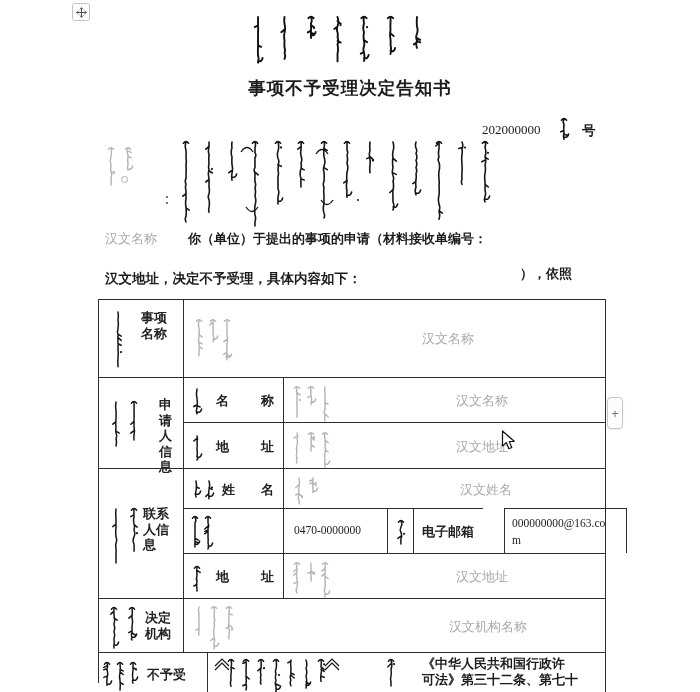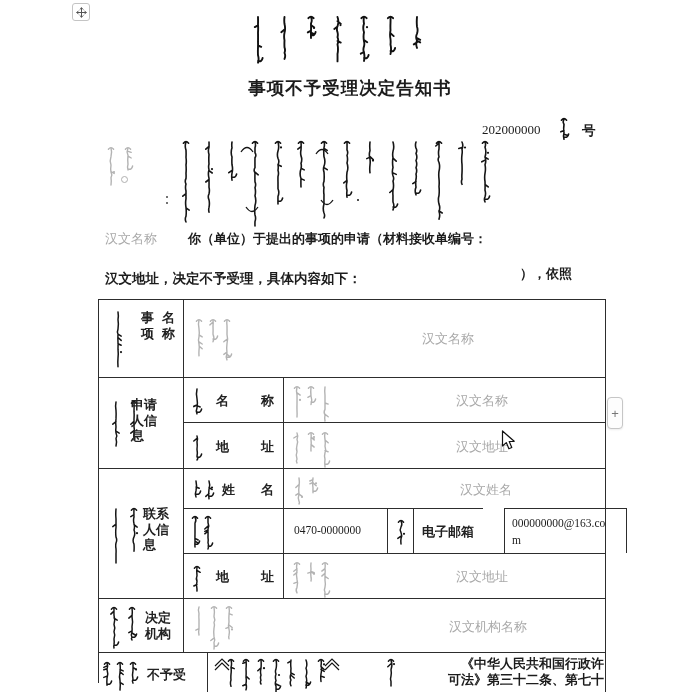--- a/index.html
+++ b/index.html
@@ -33,21 +33,21 @@
   .intro-1{left:188px;top:230px;font-size:13px;font-weight:600;white-space:nowrap;}
   .intro-1b{left:520px;top:230px;font-size:13px;font-weight:600;white-space:nowrap;margin-top:35px;}
   .intro-2{left:105px;top:270px;font-size:13.5px;font-weight:700;white-space:nowrap;}
   
   .cell{position:absolute;box-sizing:border-box;border-left:1px solid #2d2d2d;border-top:1px solid #2d2d2d;}
   .rt{border-right:1px solid #2d2d2d;}
   .hdr{font-size:13px;font-weight:700;color:#222;line-height:15.5px;position:absolute;}
   .lbl2{position:absolute;display:flex;justify-content:space-between;font-size:13px;font-weight:600;color:#222;}
   .phtxt{position:absolute;font-size:13px;color:#a9a9a9;white-space:nowrap;}
   .val{position:absolute;font-size:11.5px;color:#1c1c1c;}
-  .law{position:absolute;font-size:13px;line-height:16px;text-align:right;font-family:"Liberation Serif",serif;font-weight:600;}
+  .law{position:absolute;font-size:13px;line-height:16px;text-align:left;font-family:"Liberation Serif",serif;font-weight:600;}
   .dot{position:absolute;width:2px;height:2px;background:#444;border-radius:50%;}
   .ring{position:absolute;width:5px;height:5px;border:1px solid #b0b0b0;border-radius:50%;}
   svg{display:block;}
 </style>
 </head>
 <body>
 
 <div class="abs move-handle">
   <span>
     <svg width="11" height="11" viewBox="0 0 11 11">
@@ -128,41 +128,41 @@
 <div class="abs intro-1b">），依照</div>
 <div class="abs intro-2">汉文地址，决定不予受理，具体内容如下：</div>
 
 <div class="cell" style="left:98px;top:299px;width:85px;height:78px">
   <i class="mn" style="left:14px;top:10px">
       <svg width="12" height="62" viewBox="0 0 12 62" xmlns="http://www.w3.org/2000/svg">
         <path d="M5.0 2q0.7 3.9 0 7.7q0.8 4.7 0 9.4q-1.1 2.6 0 5.2q-0.3 3.9 0 7.9q0.1 3.5 0 7.0q0.5 4.5 0 8.9q-0.4 4.3 0 8.7M5.0 24.1l3.2 2.0M5.0 27.5l3.2 2.9M5.0 33.8l3.2 1.4" fill="none" stroke="#151515" stroke-width="1.5" stroke-linecap="round" stroke-linejoin="round"></path>
         <circle cx="8.0" cy="42.1" r="1.1" fill="#151515"></circle>
       </svg>
     </i>
-  <div class="hdr" style="left:42px;top:10px;height:56px;display:flex;flex-direction:row;justify-content:flex-start">
+  <div class="hdr" style="left:42px;top:10px;height:56px;display:flex;flex-direction:column;justify-content:flex-start">
     <span>事项</span>
     <span>名称</span>
   </div>
 </div>
 <div class="cell rt" style="left:183px;top:299px;width:423px;height:78px">
   <i class="mn" style="left:10px;top:18px">
       <svg width="40" height="46" viewBox="0 0 40 46" xmlns="http://www.w3.org/2000/svg">
         <path d="M5.0 2q-1.2 4.4 0 8.8q0.6 4.0 0 8.0q-1.2 3.7 0 7.4q0.6 3.0 0 6.0q-0.2 2.9 0 5.7M5.0 23.9l3.2 2.1M5.0 27.9l3.2 2.9M5.0 16.8l3.2 2.1M2.4 3.2q2.6 -3.2 5.2 0M19.0 2q0.4 3.0 0 6.0q0.2 4.2 0 8.3q1.8 3.7 0 7.5M19.0 4.0l-3.2 2.9M16.4 3.2q2.6 -3.2 5.2 0M19.0 21.0q3.8 1.2 4.6 -3M33.0 2q-0.4 2.8 0 5.5q0.1 4.5 0 9.0q1.2 4.5 0 9.1q-0.7 4.8 0 9.6q-1.5 3.4 0 6.7M33.0 34.2l-3.2 2.2M33.0 21.3l-3.2 2.5M33.0 36.2l3.2 2.7M30.4 3.2q2.6 -3.2 5.2 0M33.0 39.0q3.8 1.2 4.6 -3" fill="none" stroke="#b3b3b3" stroke-width="1.4" stroke-linecap="round" stroke-linejoin="round"></path>
       </svg>
     </i>
   <span class="phtxt" style="left:238px;top:30px">汉文名称</span>
 </div>
 
 <div class="cell" style="left:98px;top:377px;width:85px;height:91px">
   <i class="mn" style="left:12px;top:22px">
       <svg width="30" height="52" viewBox="0 0 30 52" xmlns="http://www.w3.org/2000/svg">
         <path d="M5.0 2q-0.9 4.3 0 8.5q0.3 3.9 0 7.9q-0.5 4.2 0 8.4q-0.5 3.0 0 6.0q1.5 2.8 0 5.7q1.2 3.8 0 7.5M5.0 21.6l-3.2 2.6M5.0 31.2l3.2 1.9M23.0 2q0.2 4.8 0 9.7q0.4 3.8 0 7.6q0.1 3.8 0 7.5q1.0 4.0 0 8.0q-0.3 2.6 0 5.2M23.0 21.4l-3.2 2.9M23.0 30.6l-3.2 2.6M20.4 3.2q2.6 -3.2 5.2 0" fill="none" stroke="#151515" stroke-width="1.5" stroke-linecap="round" stroke-linejoin="round"></path>
       </svg>
     </i>
-  <div class="hdr" style="left:32px;top:19px">
+  <div class="hdr" style="left:60px;top:19px">
     <div>申请</div>
     <div>人信</div>
     <div>息</div>
   </div>
 </div>
 <div class="cell" style="left:183px;top:377px;width:100px;height:45px">
   <i class="mn" style="left:8px;top:9px">
       <svg width="12" height="32" viewBox="0 0 12 32" xmlns="http://www.w3.org/2000/svg">
         <path d="M5.0 2q-1.1 4.8 0 9.6q0.9 4.7 0 9.3q-1.4 3.0 0 6.0M5.0 18.6l3.2 1.4M5.0 17.9l-3.2 1.3M5.0 18.1l-3.2 1.5M5.0 25.0q3.8 1.2 4.6 -3" fill="none" stroke="#151515" stroke-width="1.5" stroke-linecap="round" stroke-linejoin="round"></path>
       </svg>

